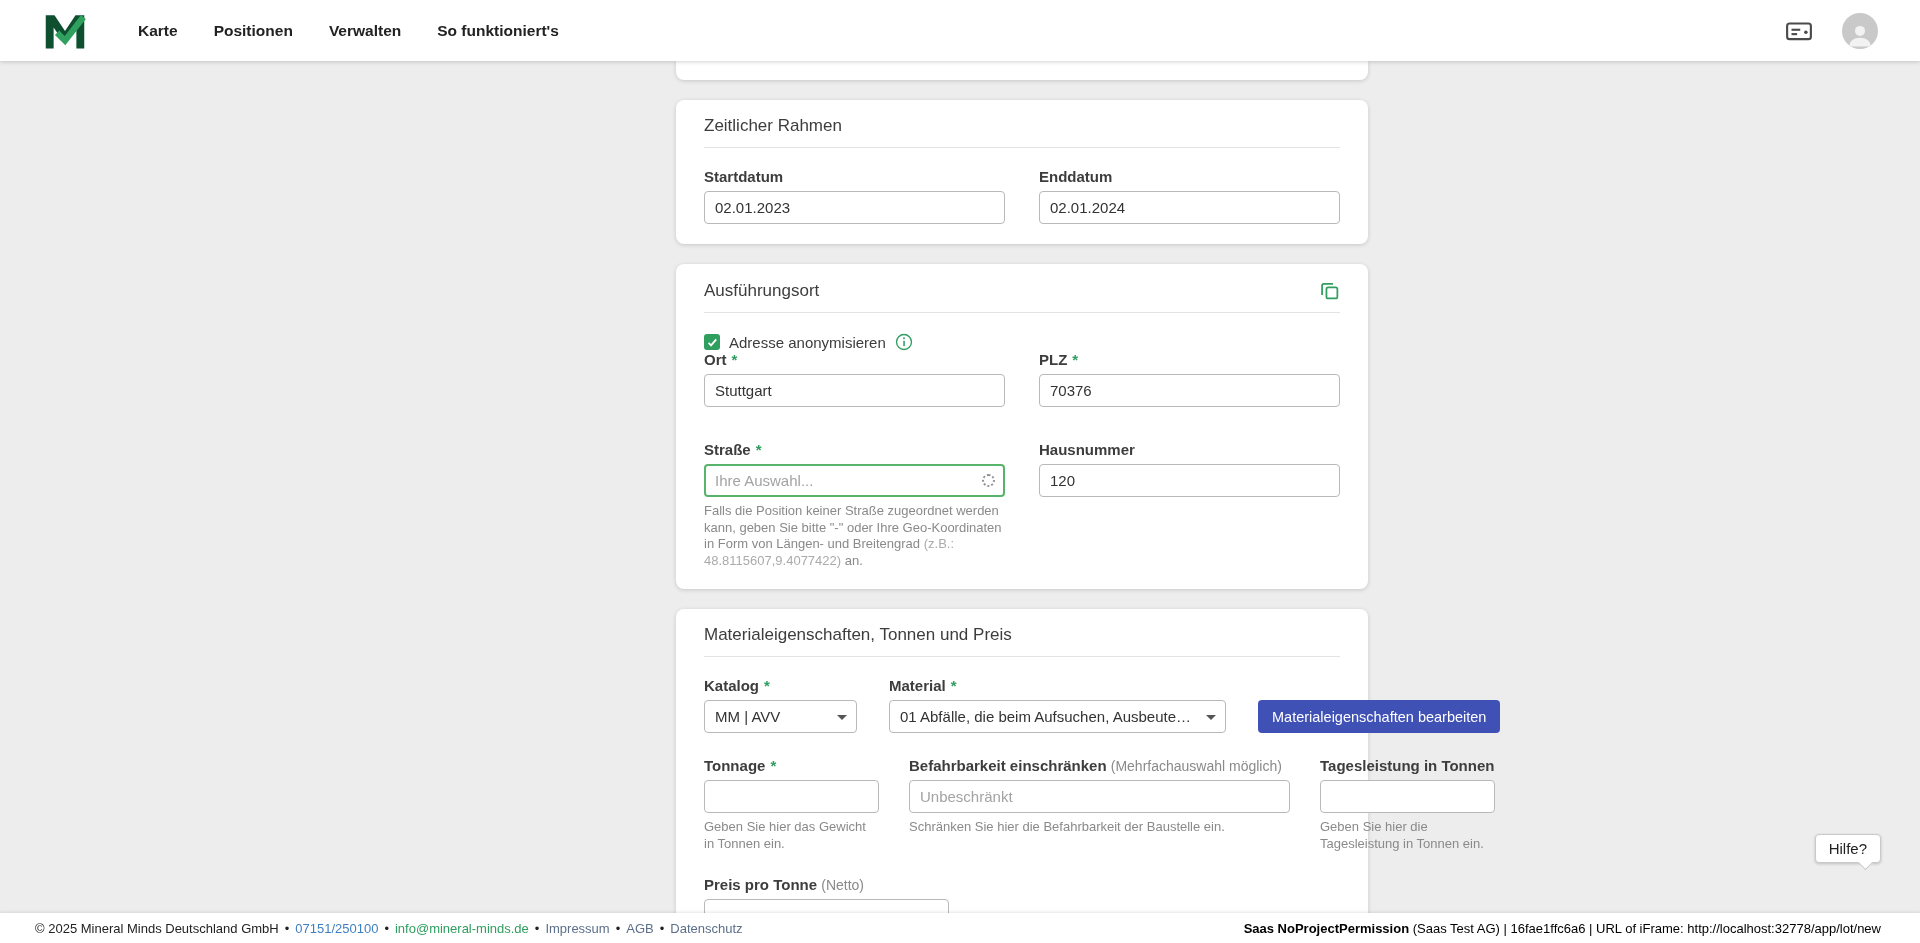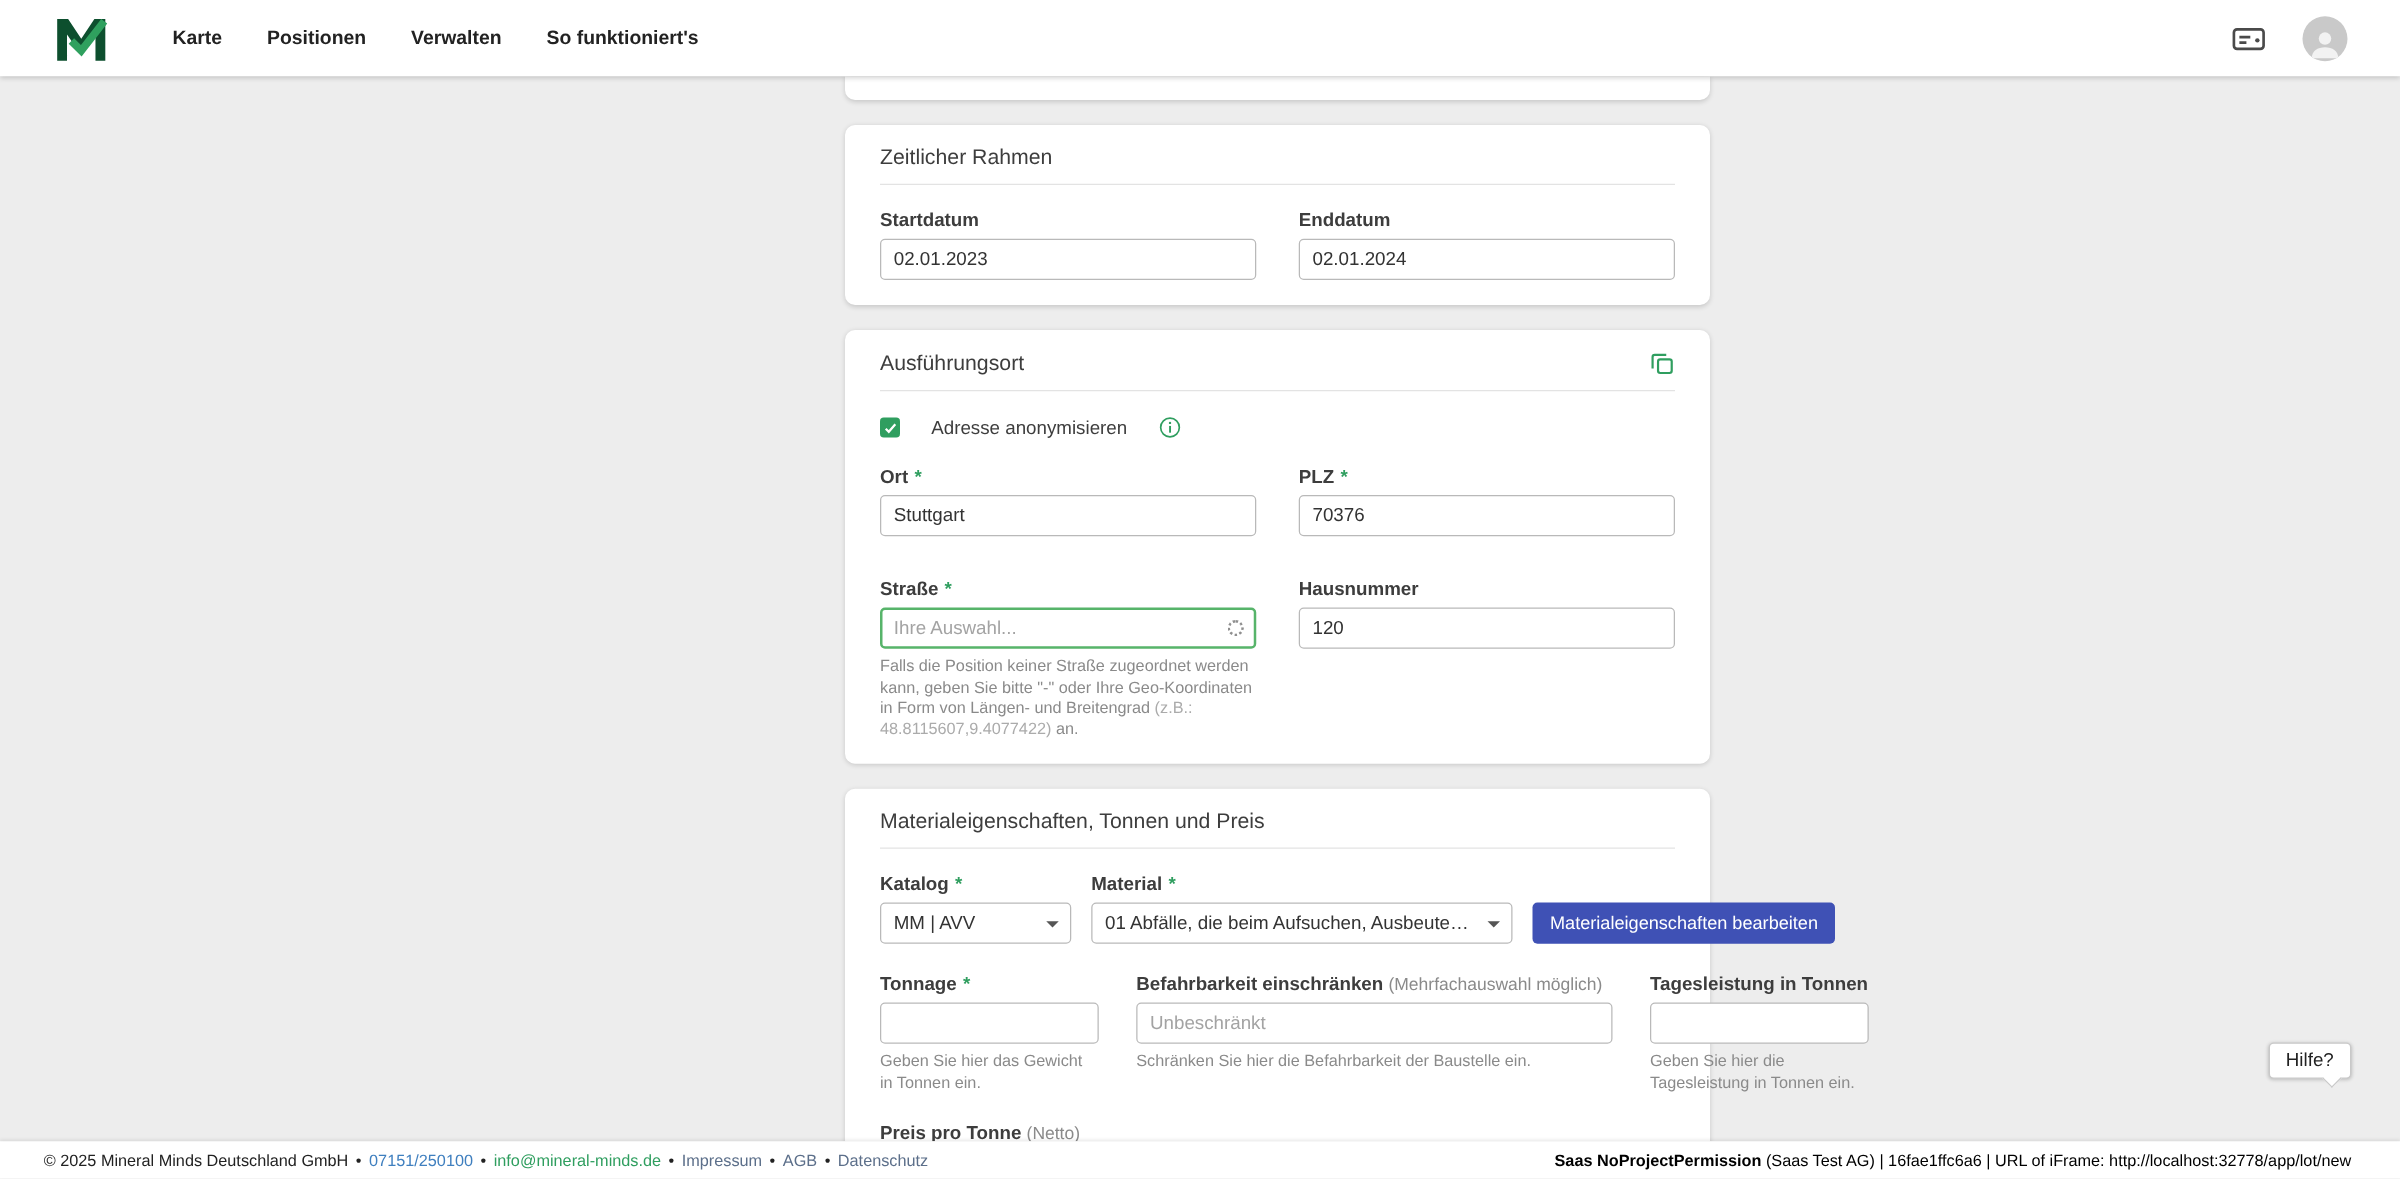--- a/index.html
+++ b/index.html
@@ -51,34 +51,34 @@
   .text-input.focused { border:2px solid #57b46a; padding:0 9px; }
   .grid2 { display:grid; grid-template-columns:1fr 1fr; column-gap:26px; row-gap:20px;gap:34px; }
   .input-wrap { position:relative; }
   .spinner {
     position:absolute; right:10px; top:10px; width:13px; height:13px;
     border:2px dotted #8f8f8f; border-radius:50%;
   }
   .helper { font-size:13px; color:#8a8a8a; line-height:1.27; margin-top:6px; }
   .helper .lighter { color:#ababab; }
 
-  .check-row { display:flex; align-items:center; gap:25px; margin-bottom:22px; font-size:15px; color:#3d3d3d; }
+  .check-row { display:flex; align-items:center; gap:9px; font-size:15px; color:#3d3d3d; }
   .checkbox {
     width:16px; height:16px; background:#2f9e5f; border-radius:3px;
     display:flex; align-items:center; justify-content:center; cursor:pointer; flex:none;
   }
 
   .select-box { position:relative; line-height:31px; padding-right:26px; white-space:nowrap; overflow:hidden; cursor:pointer; }
   .select-box .sel-text { display:block; overflow:hidden; text-overflow:ellipsis; }
   .select-box .caret {
     position:absolute; right:9px; top:14px; width:0; height:0;
     border:5px solid transparent; border-top-color:#555; border-bottom:none;
   }
 
-  .mat-row1 { display:flex; column-gap:16px; align-items:flex-end; margin-bottom:24px; }
+  .mat-row1 { display:flex; column-gap:32px; align-items:flex-end; margin-bottom:24px; }
   .w-katalog { width:153px; flex:none; }
   .w-material { width:337px; flex:none; }
   .primary-btn {
     height:33px; background:#3f51b5; color:#fff; border:none; border-radius:4px;
     font-size:14.5px; padding:0 14px; font-family:inherit; cursor:pointer; white-space:nowrap;
   }
   .mat-row2 { display:grid; grid-template-columns:175px 381px 175px; column-gap:30px; margin-bottom:24px; align-items:start; }
   .preis-input { width:245px; }
 
   

